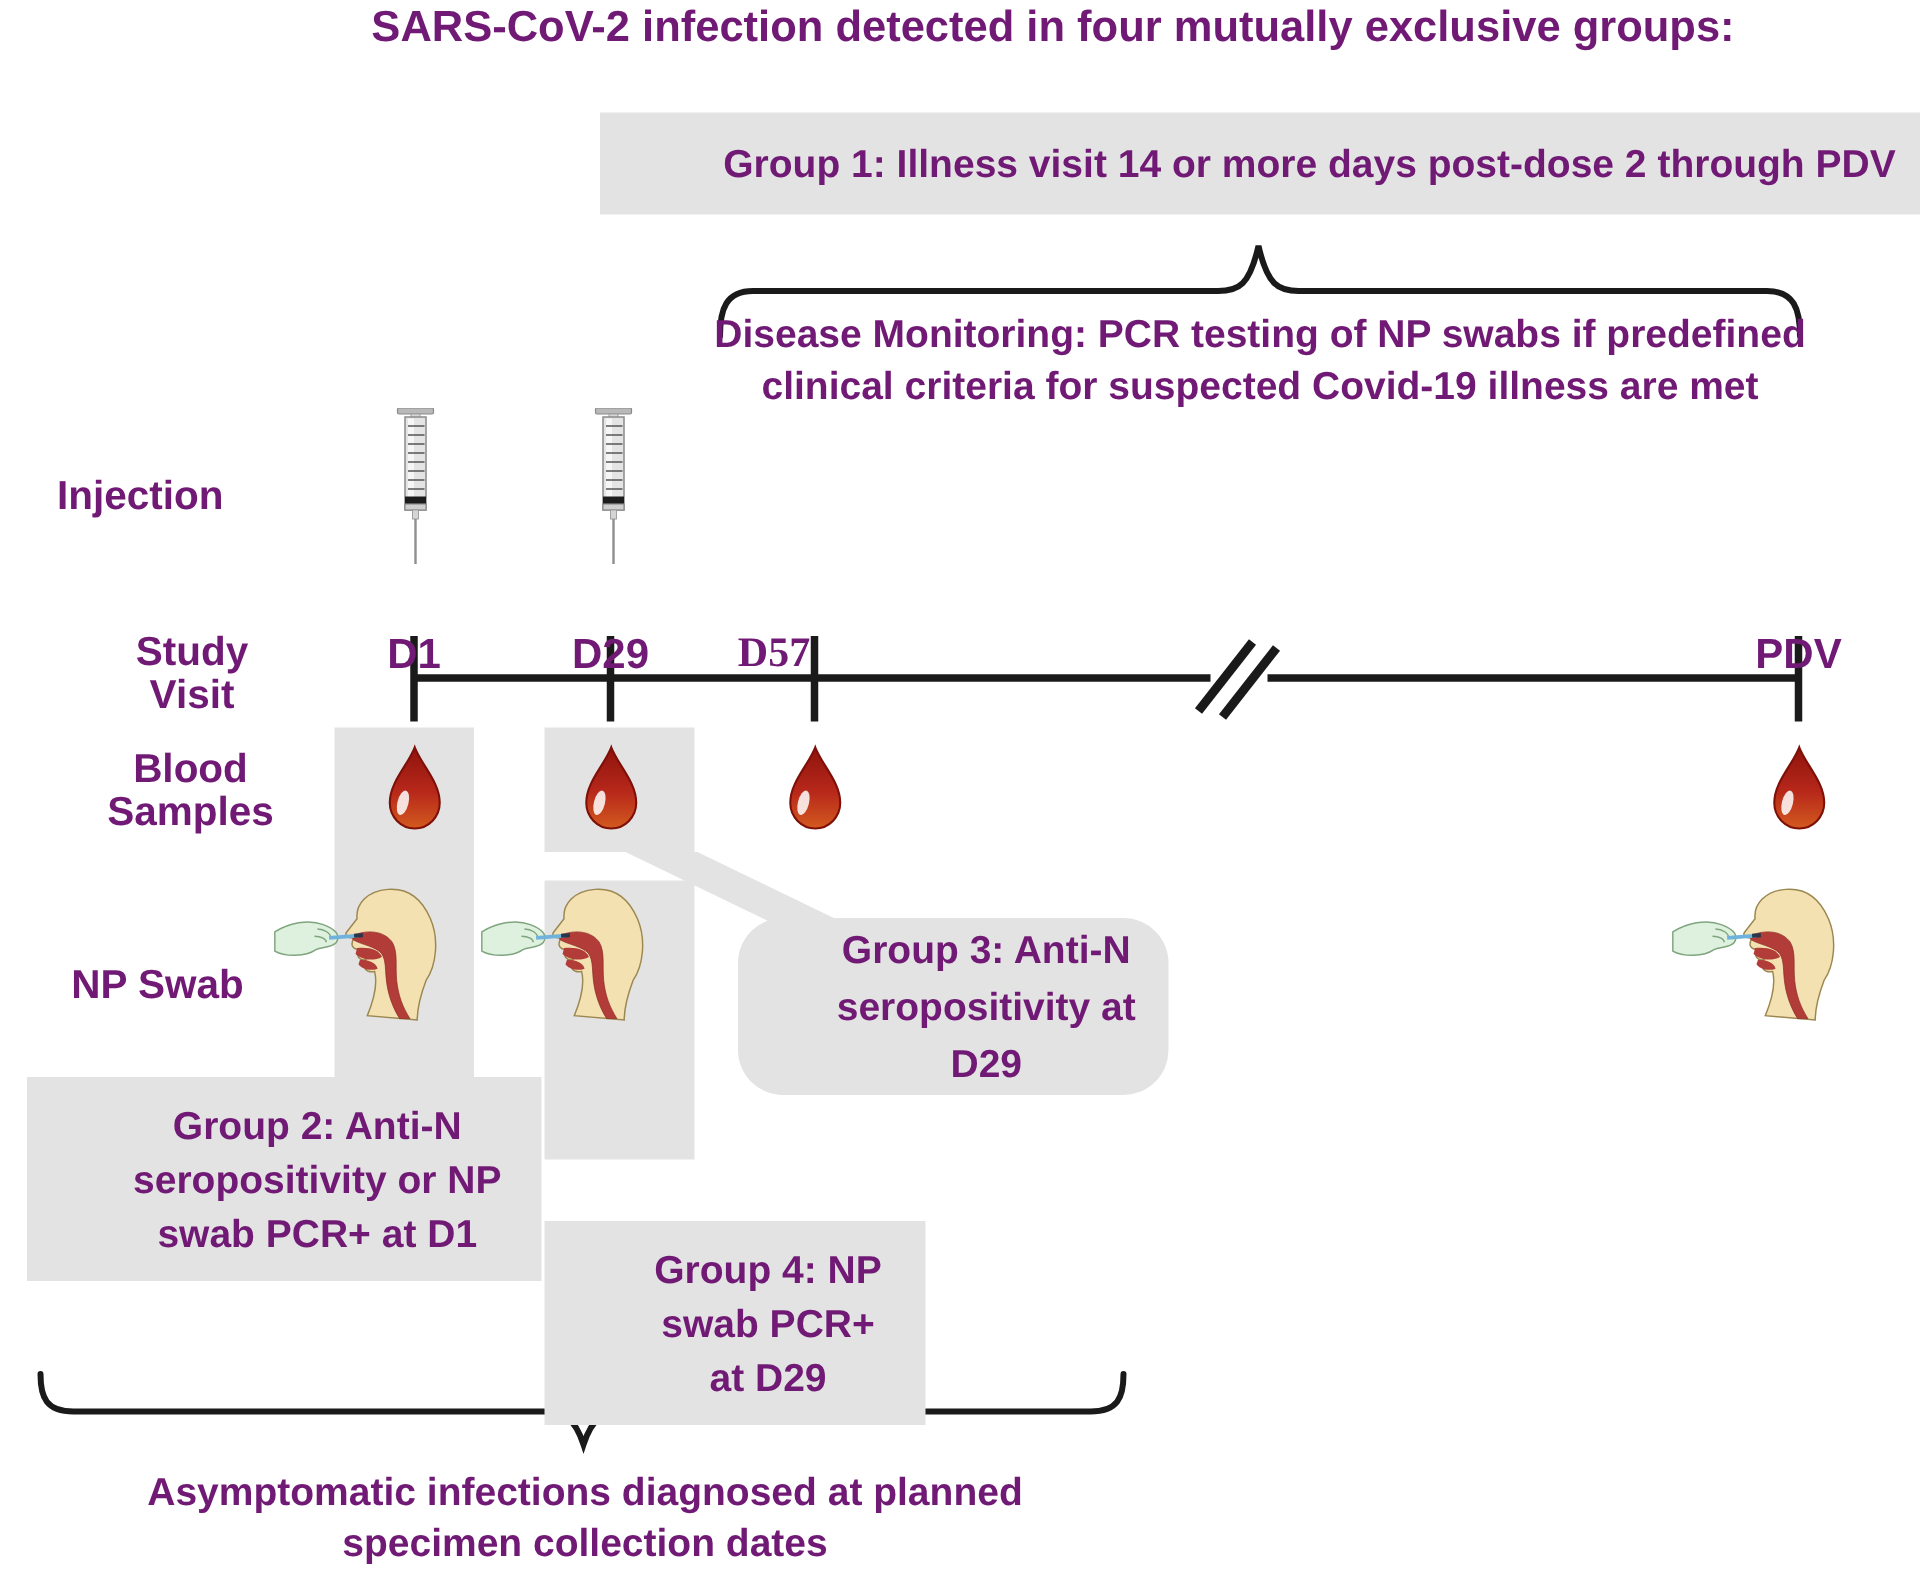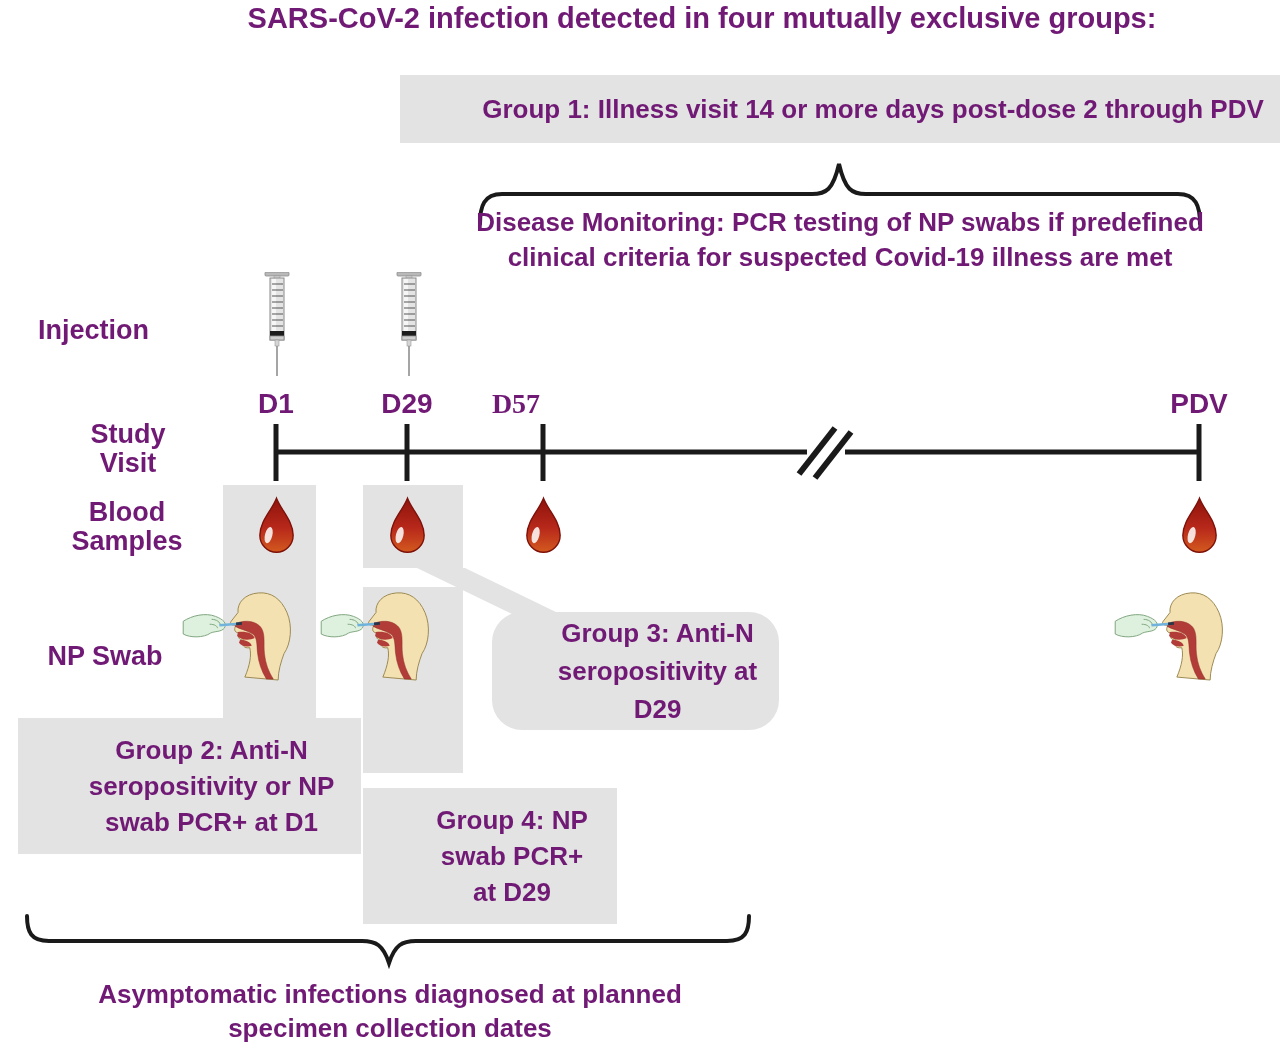--- a/index.html
+++ b/index.html
@@ -11,21 +11,21 @@
     color:#1a1a1a;
     overflow:hidden;
   }
   .txt{position:absolute;font-weight:700;color:#701a75;text-align:center;}
   .graybox{position:absolute;background:#e3e3e3;}
   .boxtext{display:flex;flex-direction:column;align-items:center;justify-content:center;padding-left:44px;}
   .title{left:150px;top:2px;width:1104px;font-size:29px;}
   .g1box{left:400px;top:75px;width:858px;height:68px;font-size:26px;}
   .disease{left:440px;top:205px;width:800px;font-size:26px;line-height:35px;}
   .rowlabel{font-size:27px;line-height:29px;}
-  .dlabel{width:100px;font-size:28px;}
+  .dlabel{width:100px;font-size:28px;margin-top:32px;}
   .gtext{font-size:26px;}
   .bottomnote{left:90px;top:977px;width:600px;font-size:26px;line-height:34px;}
   svg.layer{position:absolute;left:0;top:0;pointer-events:none;}
   .icon{position:absolute;}
 </style>
 </head>
 <body>
 
 <div id="figure">
 
@@ -169,21 +169,21 @@
     <div>seropositivity or NP</div>
     <div>swab PCR+ at D1</div>
   </div>
 
   <div class="graybox boxtext txt gtext" style="left:492px;top:612px;width:243px;height:118px;line-height:38px;border-radius:30px;">
     <div>Group 3: Anti-N</div>
     <div>seropositivity at</div>
     <div>D29</div>
   </div>
 
-  <div class="graybox boxtext txt gtext" style="left:363px;top:788px;width:210px;height:136px;line-height:36px;">
+  <div class="graybox boxtext txt gtext" style="left:363px;top:814px;width:210px;height:136px;line-height:36px;">
     <div>Group 4: NP</div>
     <div>swab PCR+</div>
     <div>at D29</div>
   </div>
 
   <div class="txt bottomnote">
     <div>Asymptomatic infections diagnosed at planned</div>
     <div>specimen collection dates</div>
   </div>
 

